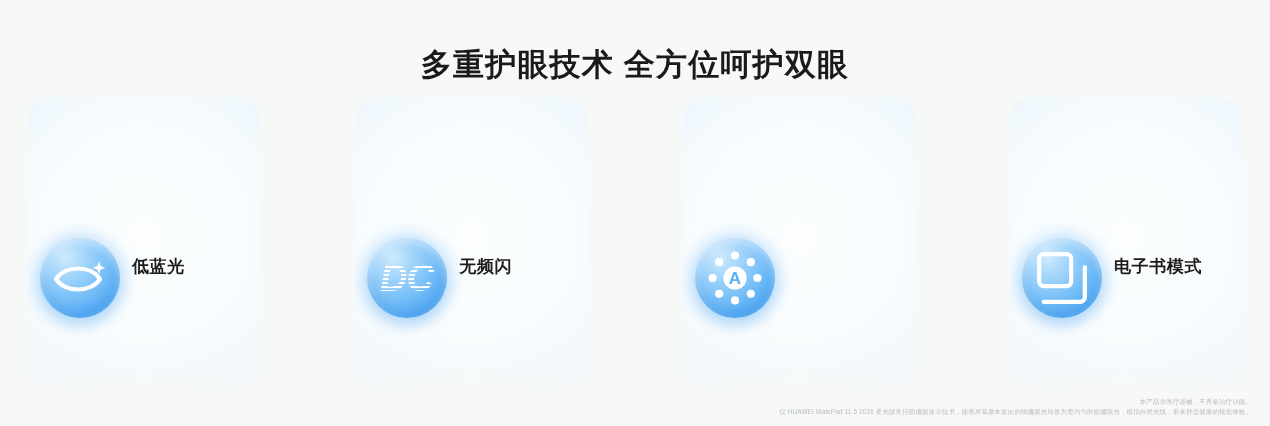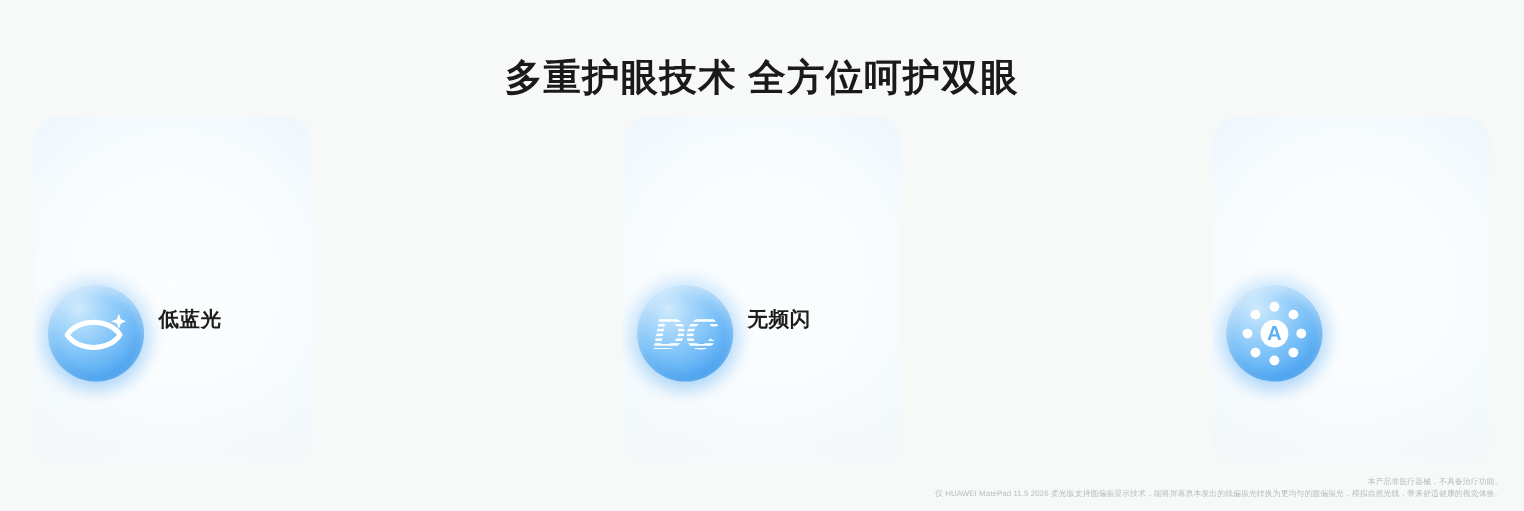--- a/index.html
+++ b/index.html
@@ -215,19 +215,35 @@
                   <circle cx="4.6" cy="27" r="4.1"></circle>
                   <circle cx="11.2" cy="11.2" r="4.1"></circle>
                 </g>
               </svg>
             </span>
           </div>
         </div>
       </div>
     </div>
 
+    <div class="card">
+      <div class="card-inner">
+        <div class="orb-wrap">
+          <div class="orb-glow"></div>
+          <div class="orb">
+            <span>
+              <svg width="50" height="52" viewBox="0 0 50 52">
+                <rect x="2.2" y="2.2" width="32" height="32" rx="4.5" fill="none" stroke="#ffffff" stroke-width="4.2"></rect>
+                <path d="M47.8 15 L47.8 45.3 a4.5 4.5 0 0 1 -4.5 4.5 L6.7 49.8" fill="none" stroke="#ffffff" stroke-width="4.2" stroke-linecap="round" stroke-linejoin="round"></path>
+              </svg>
+            </span>
+          </div>
+        </div>
+        <div class="caption">电子书模式</div>
+      </div>
+    </div>
 
   </div>
 
   <div class="footnote-right">本产品非医疗器械，不具备治疗功能。</div>
   <div class="footnote-main">仅 HUAWEI MatePad 11.5 2026 柔光版支持圆偏振显示技术，能将屏幕原本发出的线偏振光转换为更均匀的圆偏振光，模拟自然光线，带来舒适健康的视觉体验。</div>
 
 </div>
 
 </body></html>

